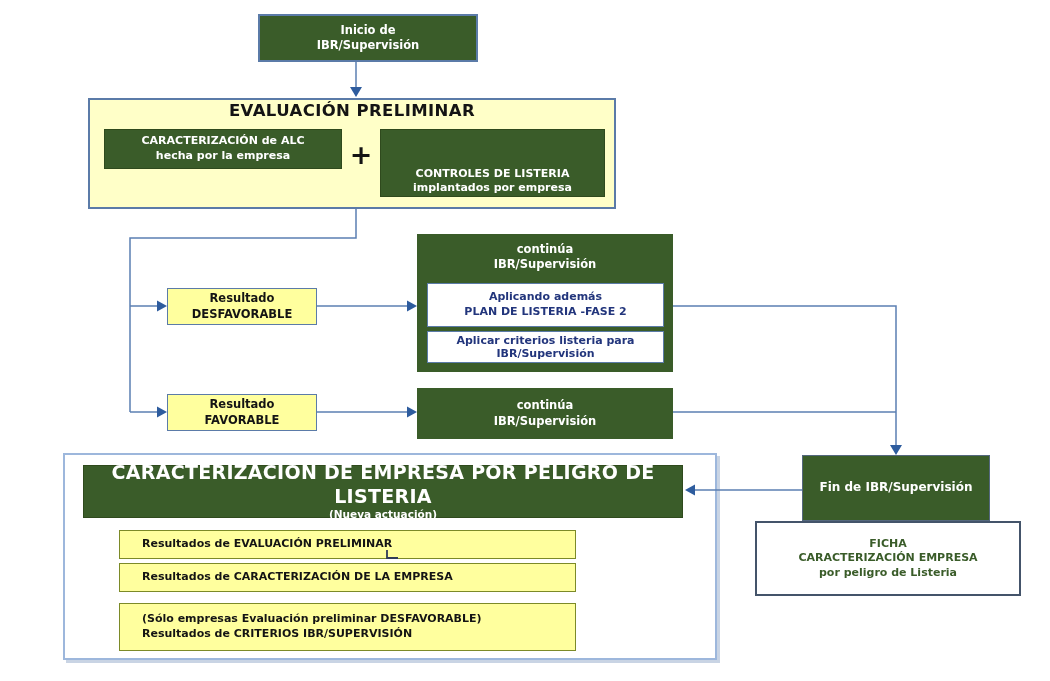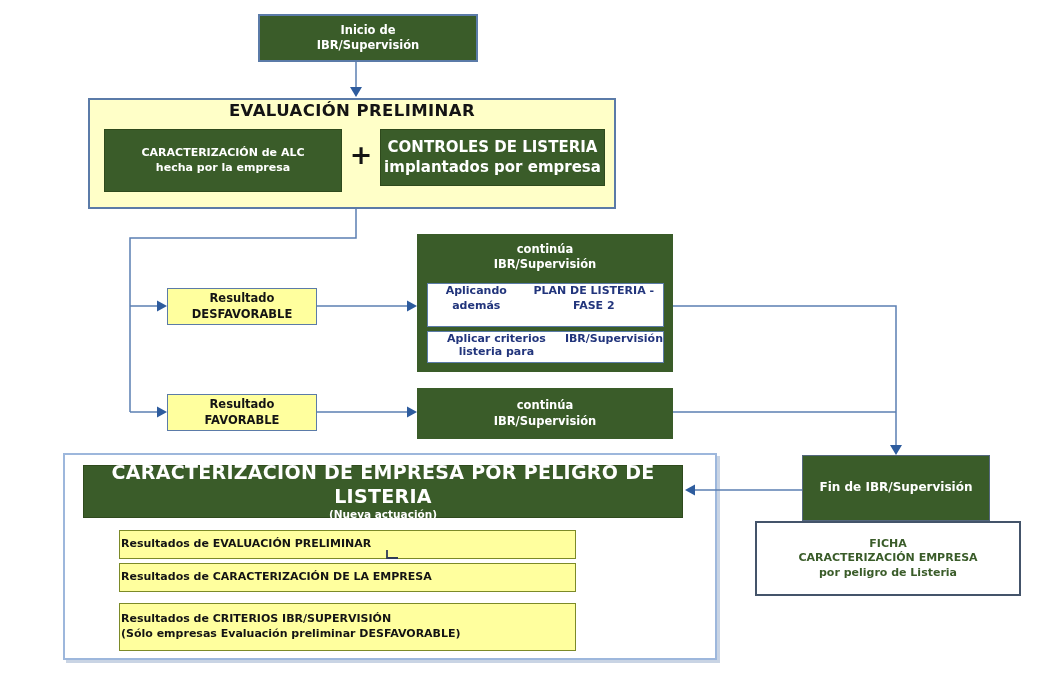--- a/index.html
+++ b/index.html
@@ -14,55 +14,55 @@
   .green{background:#3A5C29;color:#ffffff;font-weight:bold;}
   .t{line-height:1.32;}
 
   
   .start{left:258px;top:14px;width:220px;height:48px;border:2px solid #5B7BA8;font-size:11.5px;}
 
   
   .prelim{left:88px;top:98px;width:528px;height:111px;background:#FFFFC8;border:2px solid #5B7BA8;}
   .prelim-title{position:absolute;top:101px;left:88px;width:528px;text-align:center;
     font-size:16.5px;font-weight:bold;color:#141414;letter-spacing:.4px;}
-  .galc{left:104px;top:129px;width:238px;height:63px;border:1px solid #2F4A1D;font-size:11px;}
-  .gctrl{left:380px;top:129px;width:225px;height:57px;border:1px solid #2F4A1D;font-size:15px;}
+  .galc{left:104px;top:129px;width:238px;height:40px;border:1px solid #2F4A1D;font-size:11px;}
+  .gctrl{left:380px;top:129px;width:225px;height:68px;border:1px solid #2F4A1D;font-size:11px;justify-content:flex-end;}
   .plus{position:absolute;left:342px;top:139px;width:38px;text-align:center;
     font-size:27px;font-weight:bold;color:#141414;}
 
   
   .result{background:#FFFF9E;border:1px solid #5B7BA8;color:#141414;font-weight:bold;font-size:11.5px;}
   .unfav{left:167px;top:288px;width:150px;height:37px;}
   .fav{left:167px;top:394px;width:150px;height:37px;}
 
   
   .cont1{left:417px;top:234px;width:256px;height:138px;font-size:11.5px;justify-content:flex-start;padding-top:8px;}
   .whitebox{position:absolute;background:#ffffff;border:1px solid #5B7BA8;color:#22357C;
-    font-weight:bold;font-size:11px;display:flex;justify-content:center;
+    font-weight:bold;font-size:11px;display:flex;flex-direction:column;justify-content:center;
     box-sizing:border-box;text-align:center;}
   .plan{left:427px;top:283px;width:237px;height:44px;}
   .crit{left:427px;top:331px;width:237px;height:32px;}
   .cont2{left:417px;top:388px;width:256px;height:51px;font-size:11.5px;}
 
   
   .fin{left:802px;top:455px;width:188px;height:66px;font-size:12px;border:1px solid #54687E;z-index:2;}
   .ficha{left:755px;top:521px;width:266px;height:75px;background:#ffffff;border:2px solid #44546A;
     color:#3A5C29;font-weight:bold;font-size:11px;z-index:1;}
 
   
   .outer{left:63px;top:453px;width:654px;height:207px;background:#ffffff;border:2px solid #9DB7DC;
     box-shadow:3px 3px 0 #C9D4E4;}
   .char-header{position:absolute;left:83px;top:465px;width:600px;height:53px;background:#3A5C29;
     border:1px solid #2F4A1D;color:#fff;display:flex;flex-direction:column;justify-content:center;
     text-align:center;box-sizing:border-box;}
   .char-title{font-size:19px;font-weight:bold;letter-spacing:.3px;line-height:1.25;}
   .char-sub{font-size:10.5px;font-weight:bold;line-height:1.3;}
   .item{position:absolute;left:119px;width:457px;background:#FFFF9E;border:1.5px solid #7C8A28;
     color:#141414;font-weight:bold;font-size:11px;display:flex;flex-direction:column;
-    justify-content:center;align-items:flex-start;text-align:left;padding-left:1px;
+    justify-content:center;align-items:flex-start;text-align:left;padding-left:22px;
     box-sizing:border-box;line-height:1.3;}
   .item1{top:530px;height:29px;}
   .item2{top:563px;height:29px;}
   .item3{top:603px;height:48px;}
 
   
   svg.connectors{position:absolute;left:0;top:0;width:1050px;height:681px;z-index:3;pointer-events:none;}
   svg.connectors path{fill:none;stroke:#5B7FB2;stroke-width:1.5;}
   svg.connectors polygon{fill:#2E5C9E;stroke:none;}
   svg.connectors path.dark{stroke:#2F3B57;stroke-width:1.8;}
@@ -156,17 +156,17 @@
     <div class="char-title">CARACTERIZACIÓN DE EMPRESA POR PELIGRO DE LISTERIA</div>
     <div class="char-sub">(Nueva actuación)</div>
   </div>
   <div class="item item1">
     <div class="t">Resultados de EVALUACIÓN PRELIMINAR</div>
   </div>
   <div class="item item2">
     <div class="t">Resultados de CARACTERIZACIÓN DE LA EMPRESA</div>
   </div>
   <div class="item item3">
+    <div class="t">(Sólo empresas Evaluación preliminar DESFAVORABLE)</div>
     <div class="t">Resultados de CRITERIOS IBR/SUPERVISIÓN</div>
-    <div class="t">(Sólo empresas Evaluación preliminar DESFAVORABLE)</div>
   </div>
 
 </div>
 
 </body></html>

